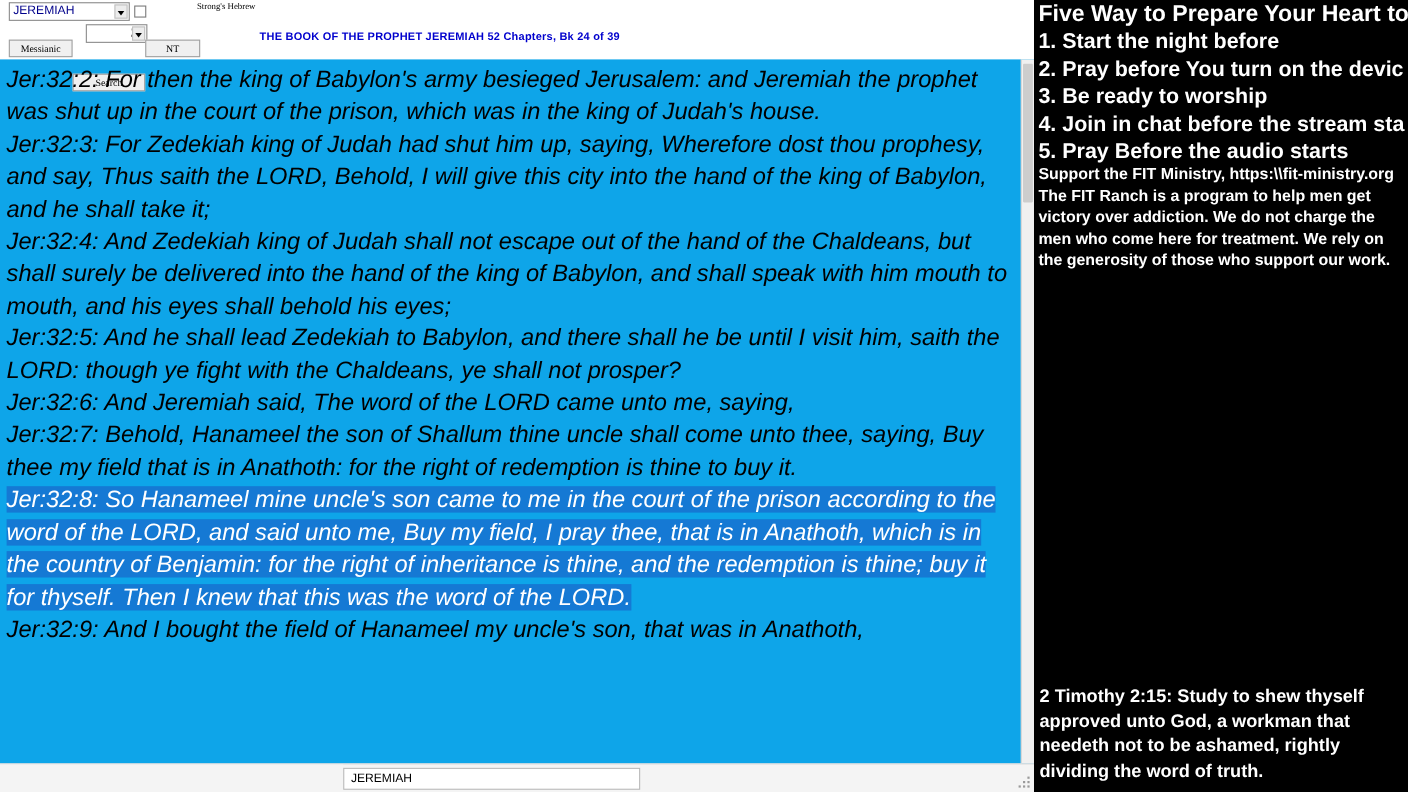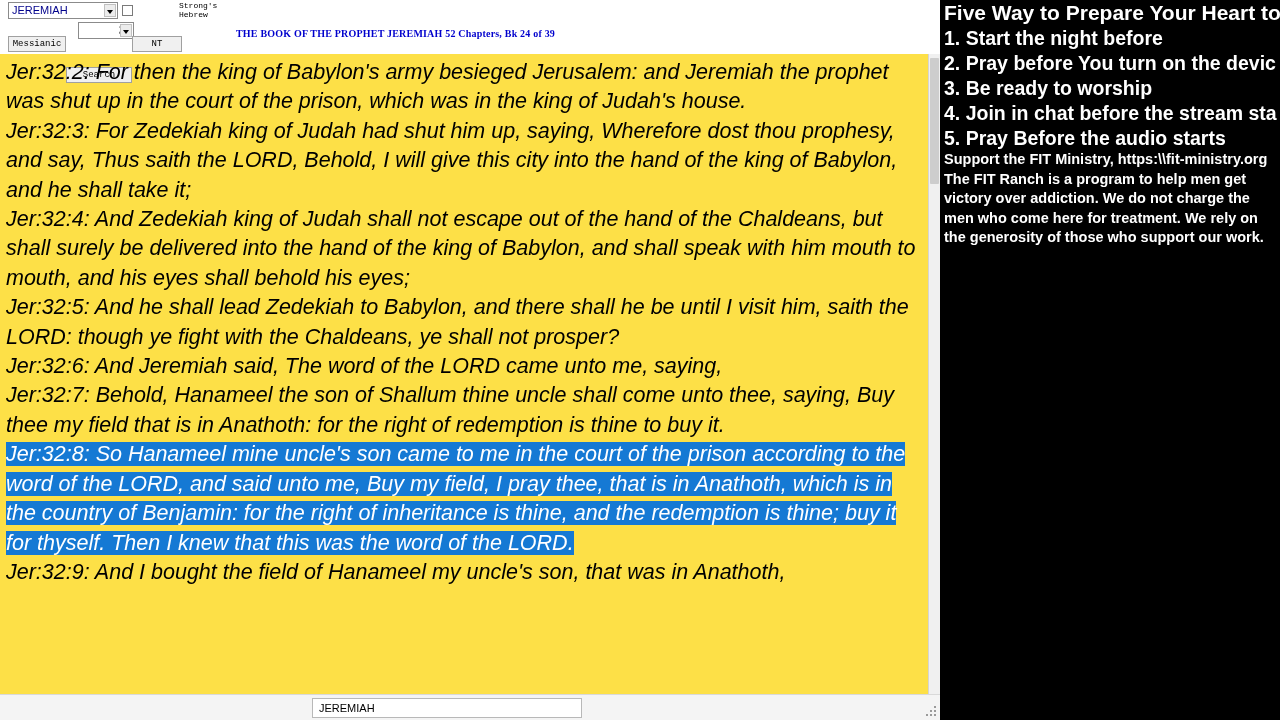--- a/index.html
+++ b/index.html
@@ -18,21 +18,21 @@
     height: 720px;
   }
 
   
   #bible-pane {
     position: absolute;
     left: 0;
     top: 0;
     width: 940px;
     height: 720px;
-    background: #fde047;
+    background: #0ea5e9;
     overflow: hidden;
   }
 
   
   #toolbar {
     position: relative;
     height: 54px;
     width: 940px;
     background: #ffffff;
   }
@@ -92,45 +92,45 @@
     box-sizing: border-box;
   }
   #strongs-label {
     position: absolute;
     left: 137px;
     top: 1px;
     width: 60px;
     font-size: 8px;
     color: #000000;
     line-height: 9px;
-    font-family: Liberation Mono, monospace;
+    font-family: Liberation Serif, serif;
     padding-left: 42px;
   }
 
   .tbtn {
     position: absolute;
     box-sizing: border-box;
     height: 16px;
     background: #f0f0f0;
     border: 1px solid #a0a0a0;
     font-size: 9px;
     color: #000000;
     text-align: center;
     line-height: 14px;
-    font-family: Liberation Mono, monospace;
+    font-family: Liberation Serif, serif;
   }
   #btn-messianic { left: 8px; top: 36px; width: 58px; }
   #btn-search    { left: 66px; top: 36px; width: 66px; margin-top: 31px; }
   #btn-nt        { left: 132px; top: 36px; width: 50px; }
 
   #book-title {
     position: absolute;
     left: 236px;
     top: 28px;
-    font-family: Liberation Serif, serif;
+    font-family: Liberation Sans, sans-serif;
     font-size: 10px;
     font-weight: bold;
     color: #0000cd;
     letter-spacing: 0.2px;
     white-space: nowrap;
   }
 
   
   #scripture {
     position: absolute;
@@ -336,15 +336,16 @@
   <div id="video-pane">
     <div id="video-heading">Five Way to Prepare Your Heart to V</div>
     <div id="video-list">
         <div class="li">1.  Start the night before</div>
         <div class="li">2.  Pray before You turn on the devic</div>
         <div class="li">3.  Be ready to worship</div>
         <div class="li">4.  Join in chat before the stream sta</div>
         <div class="li">5.  Pray Before the audio starts</div>
       </div>
     <div id="video-support">Support the FIT Ministry, https:\\fit-ministry.org  The FIT Ranch is a program to help men get victory over addiction. We do not charge the men who come here for treatment. We rely on the generosity of those who support our work.</div>
+    <div id="video-footer">2 Timothy 2:15: Study to shew thyself approved unto God, a workman that needeth not to be ashamed, rightly dividing the word of truth.</div>
   </div>
 
 </div>
 
 </body></html>

